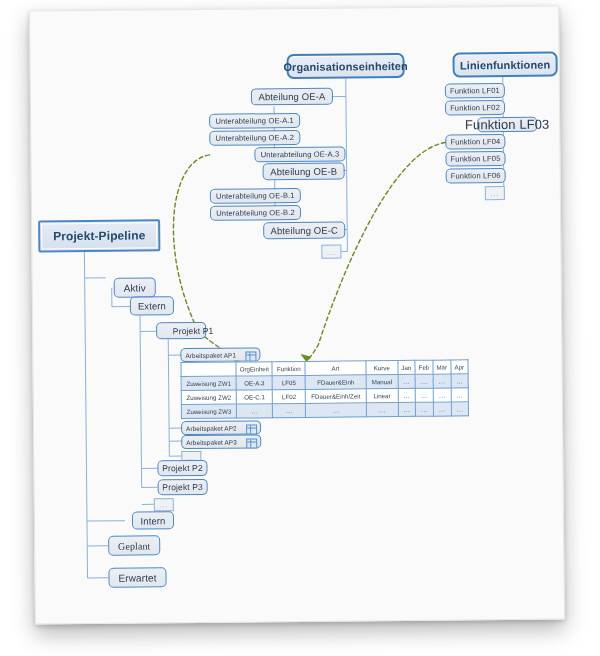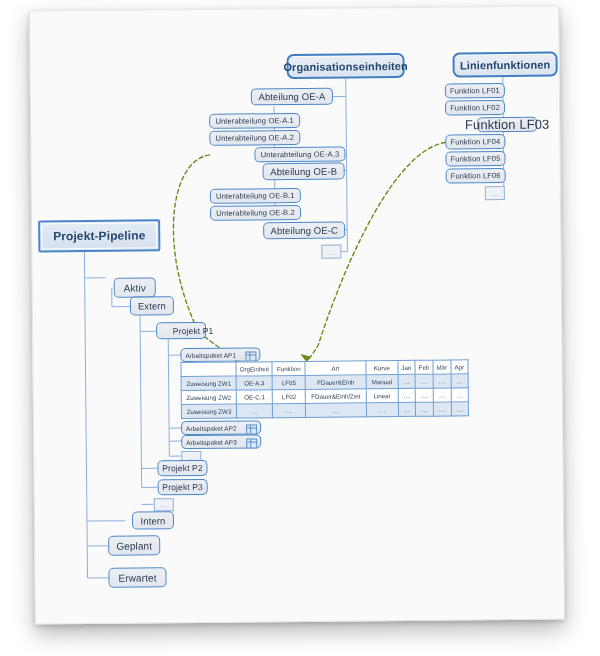--- a/index.html
+++ b/index.html
@@ -311,21 +311,21 @@
       <span>Projekt P3</span>
     </div>
     <div class="dots" style="left:152px;top:497px;width:20px;height:13px;">
       <span>...</span>
     </div>
 
     <div class="node plain" style="left:130px;top:510px;width:42px;height:18px;font-size:9.5px;">
       <span>Intern</span>
     </div>
 
-    <div class="node plain" style="left:106px;top:534px;width:52px;height:20px;font-size:10px;">
+    <div class="node plain" style="left:106px;top:534px;width:52px;height:20px;font-size:10px;font-family:Liberation Serif, serif;">
       <span>Geplant</span>
     </div>
     <div class="node plain" style="left:106px;top:566px;width:58px;height:20px;font-size:10px;">
       <span>Erwartet</span>
     </div>
 
   </div>
 </div>
 
 </body></html>

